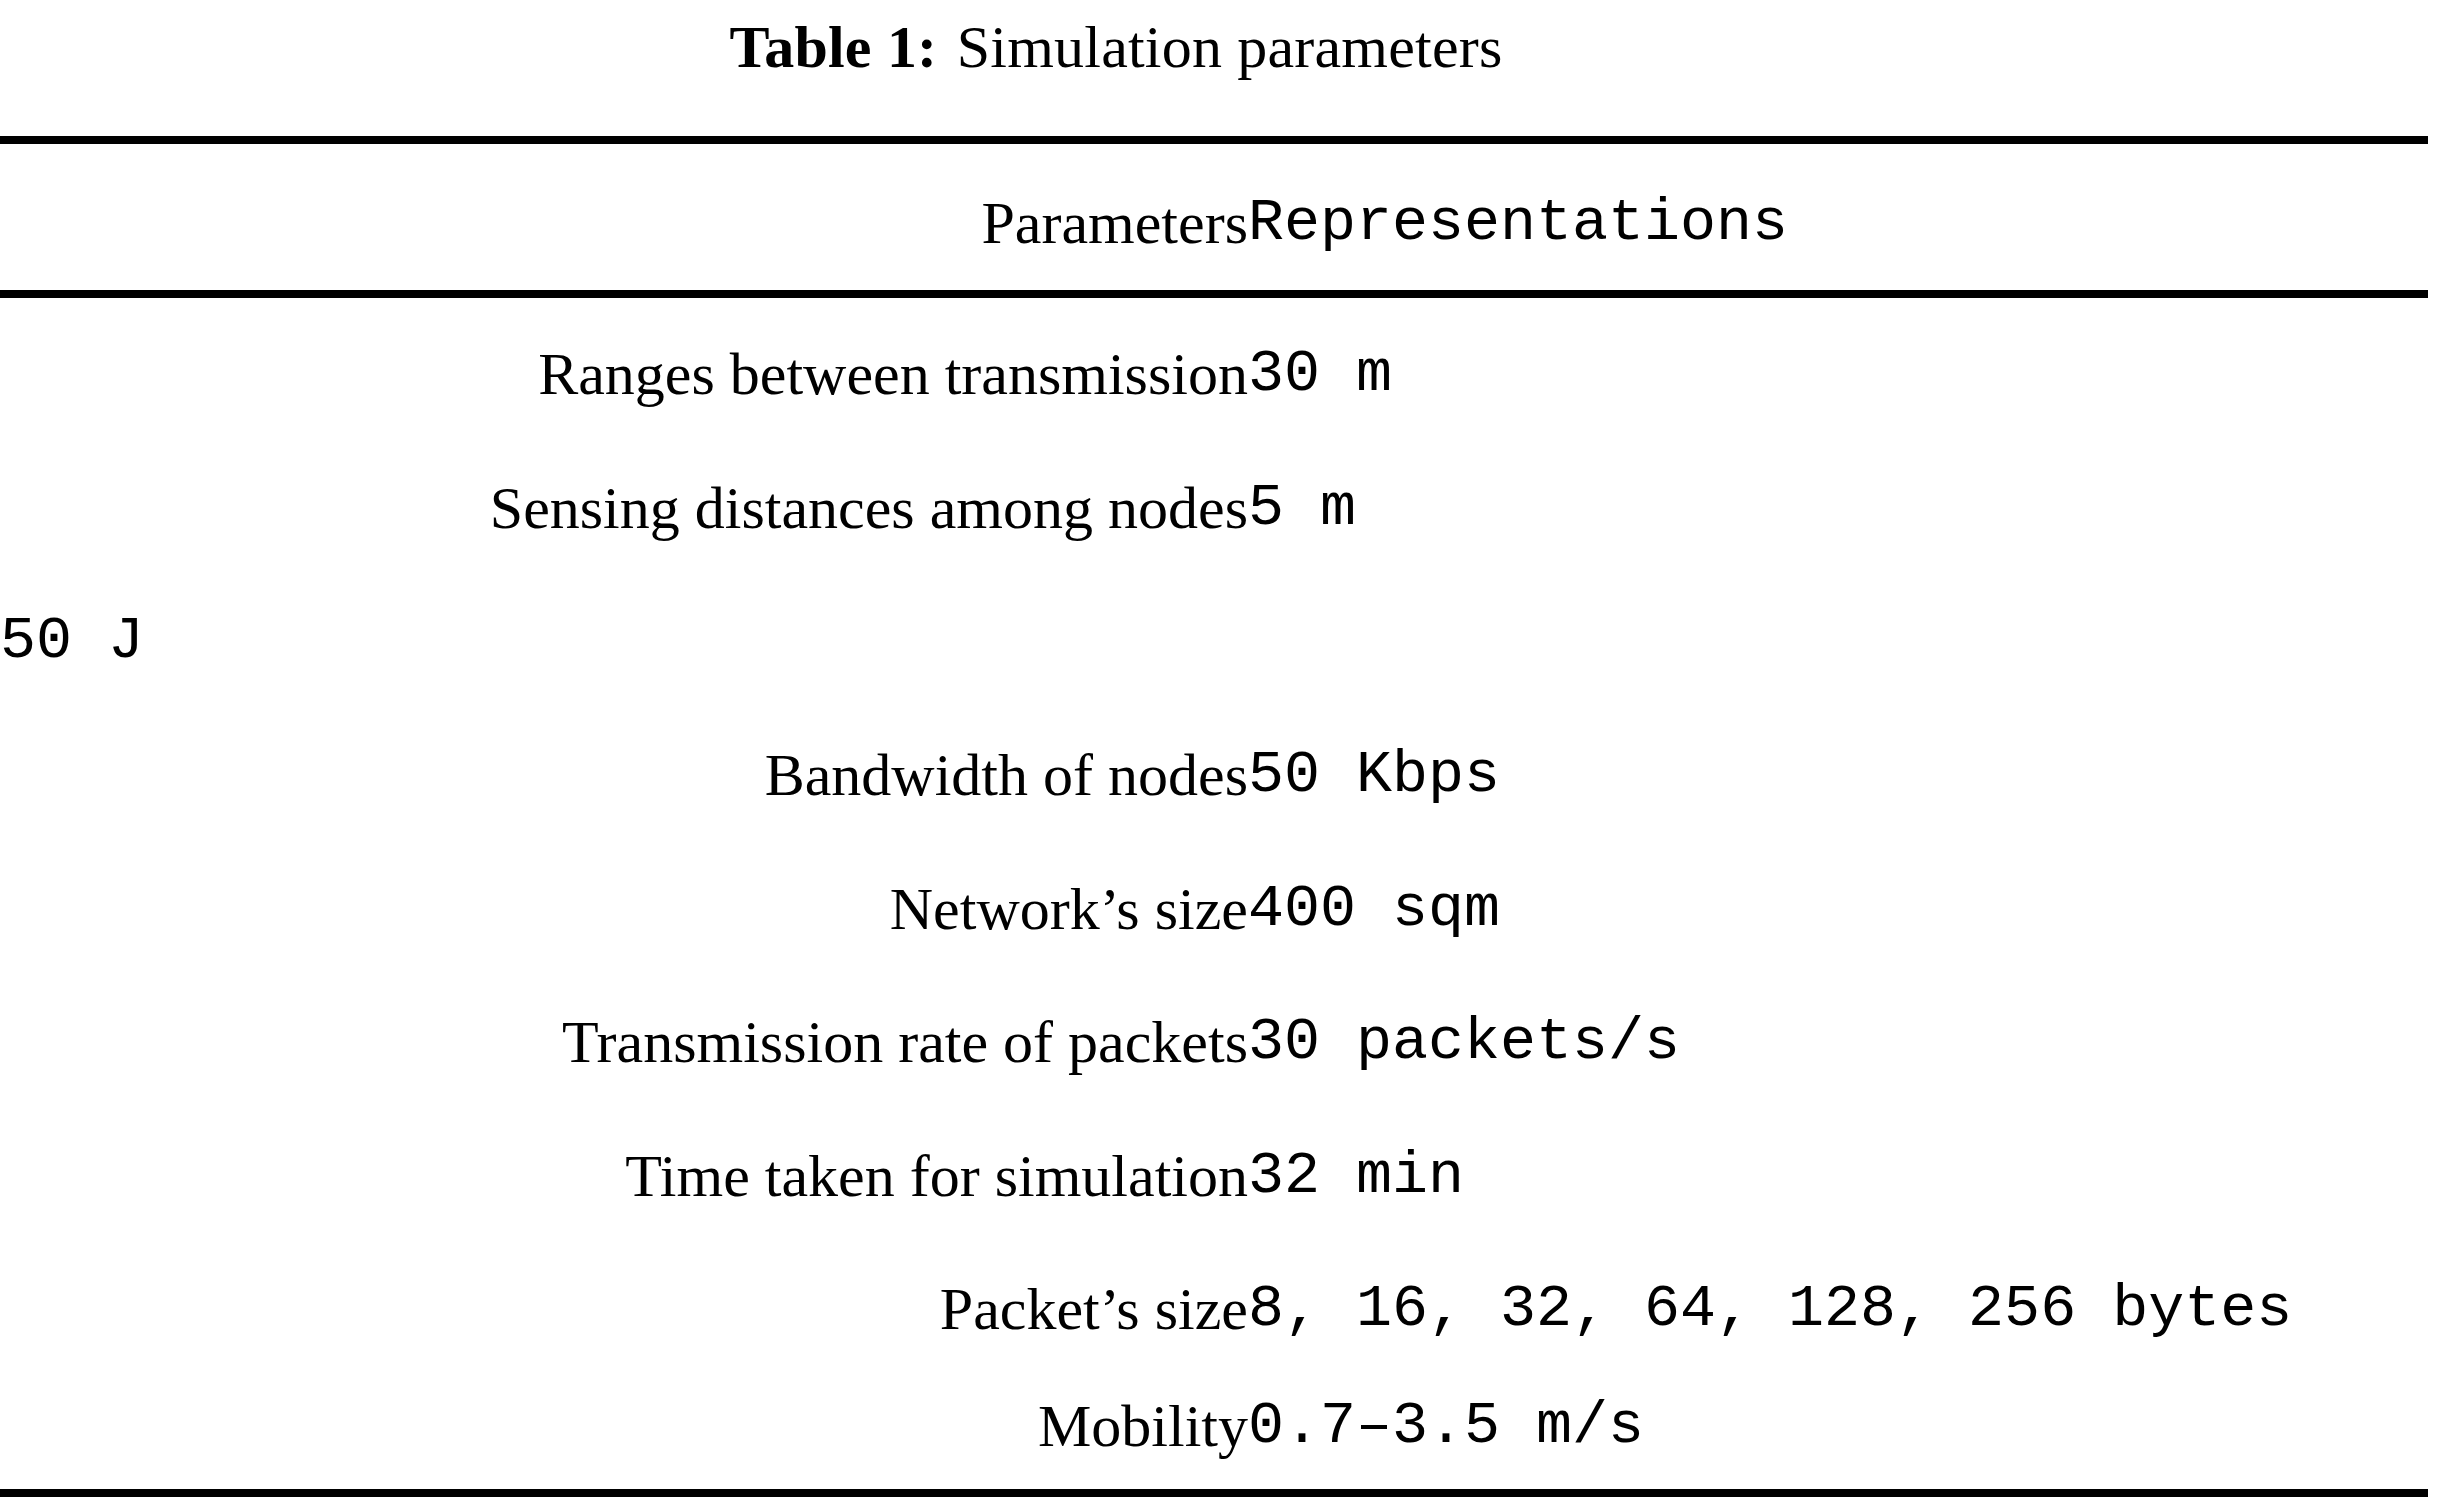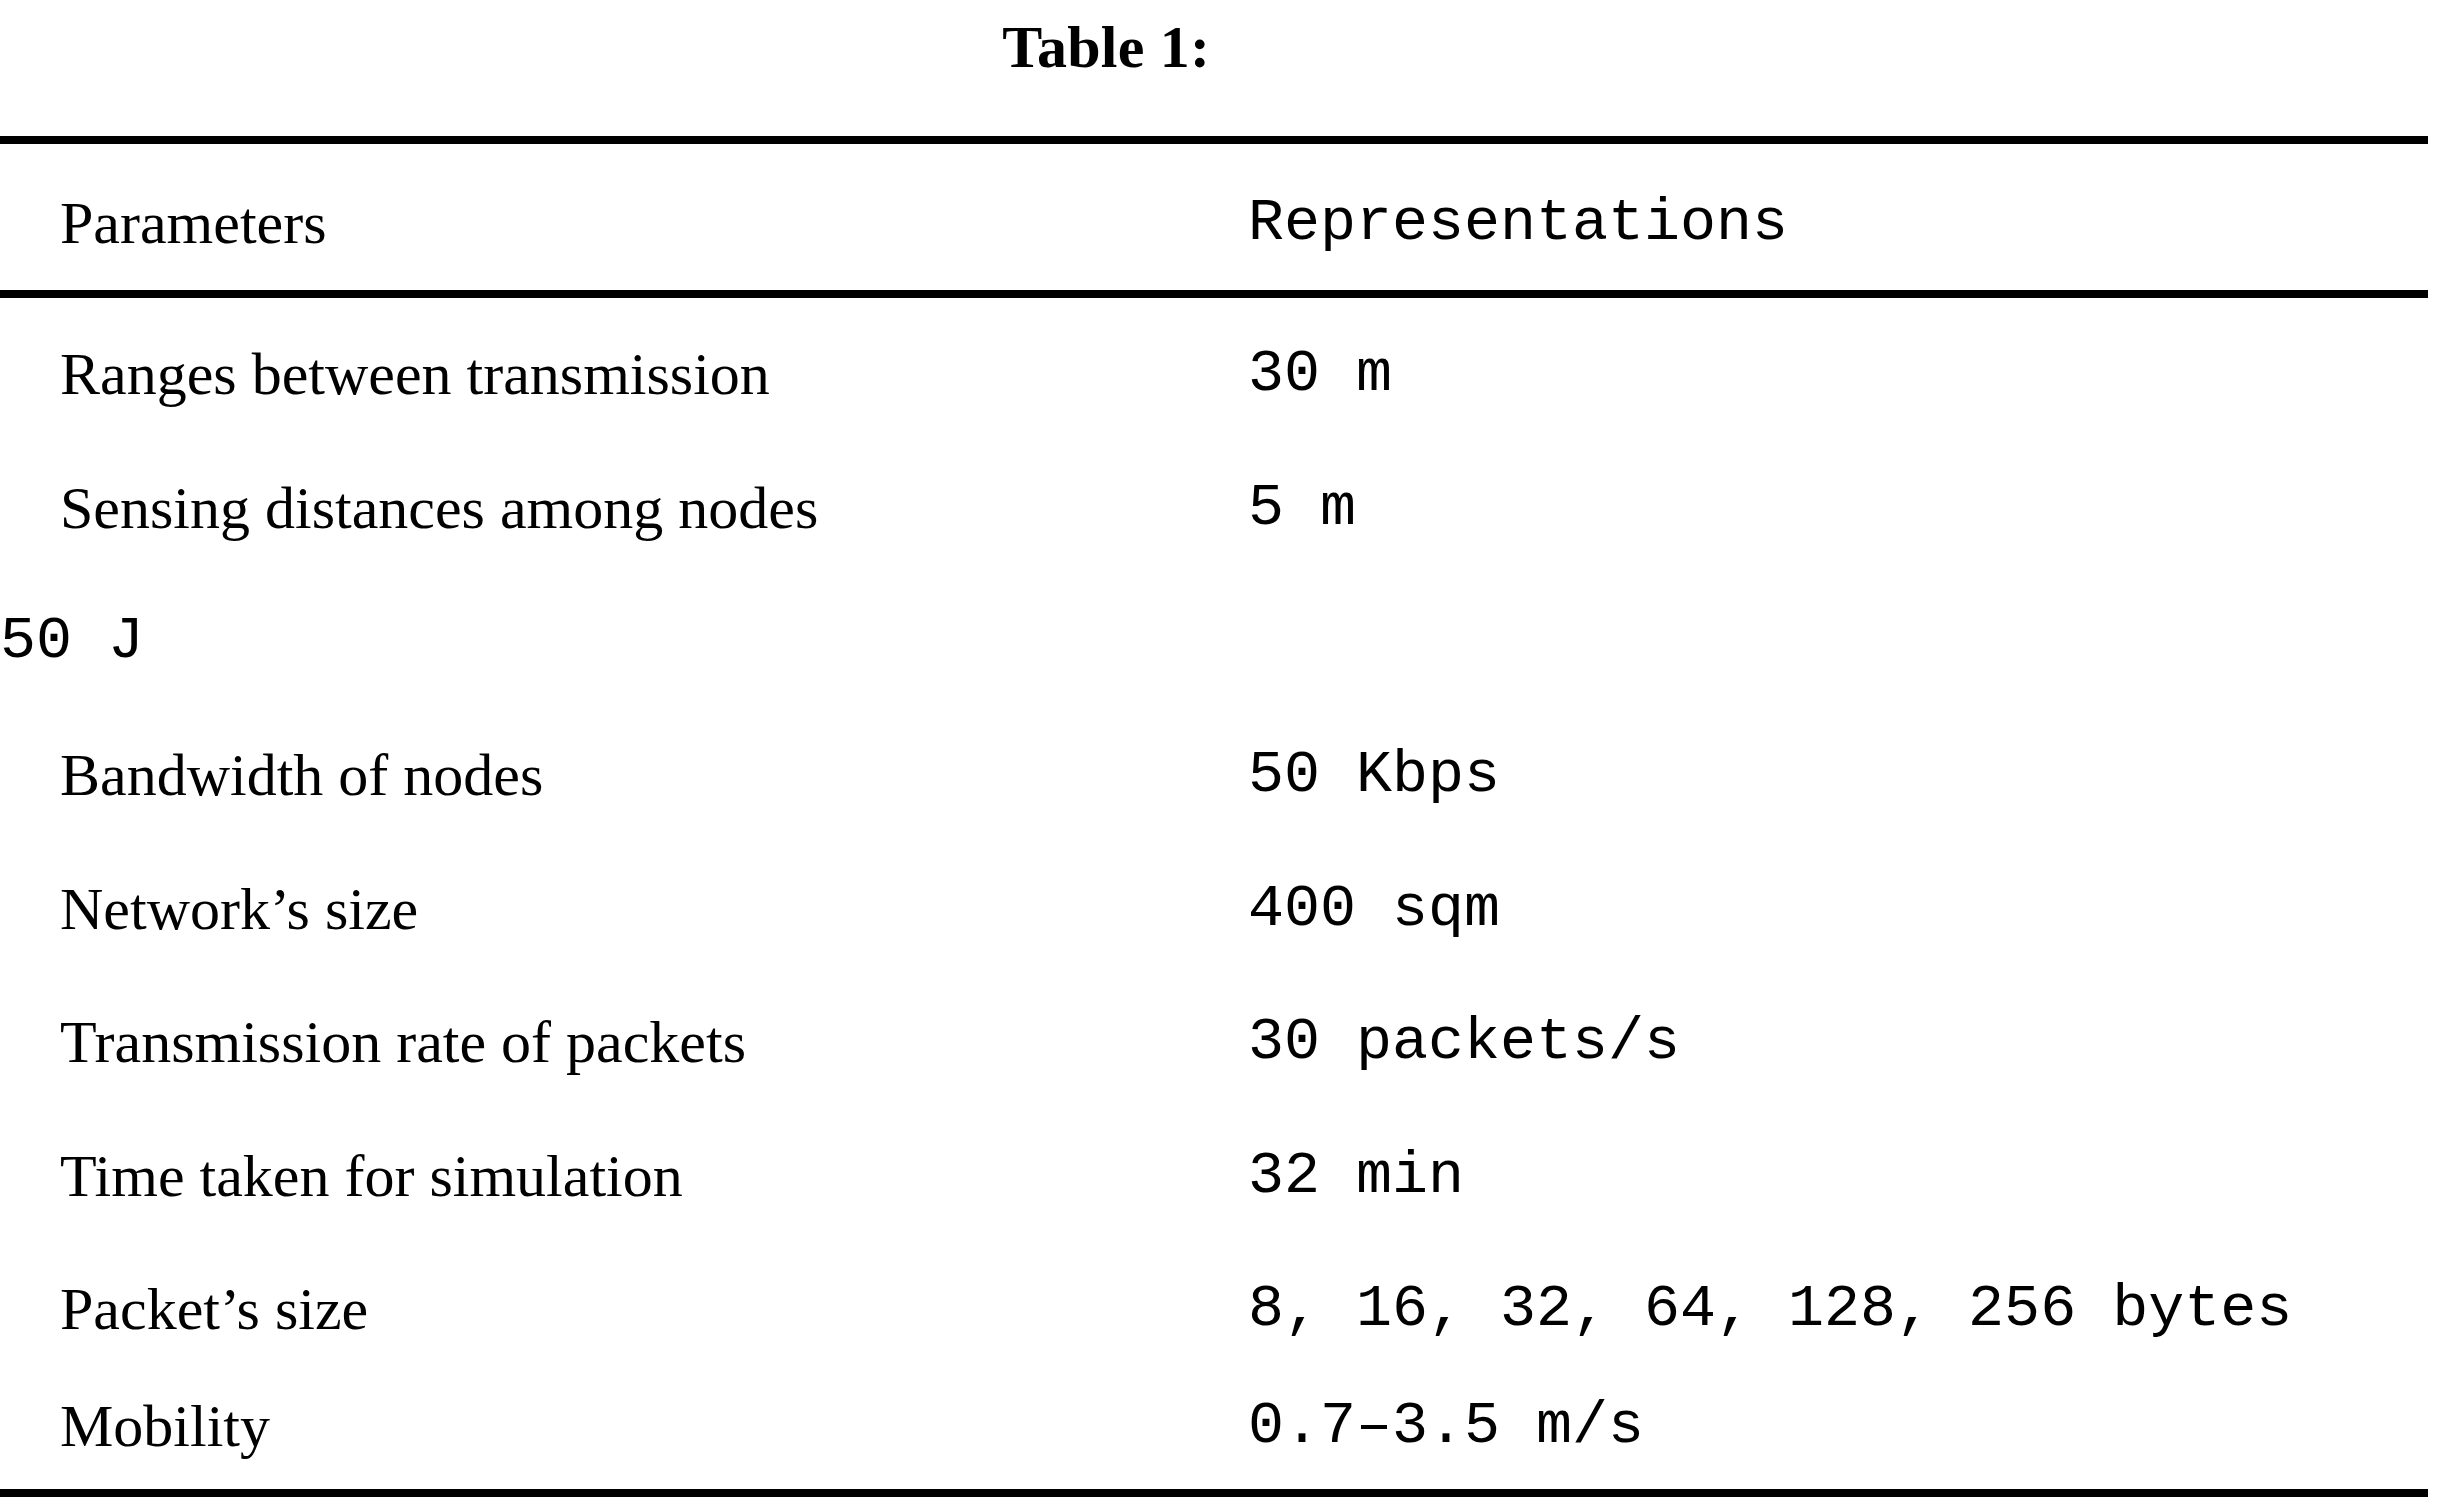--- a/index.html
+++ b/index.html
@@ -77,35 +77,37 @@
 
   .cell {
     font-size: 60px;
     line-height: 70px;
     white-space: nowrap;
   }
   .cell-param {
     width: 1248px;
     padding-left: 60px;
     box-sizing: border-box;
+    text-align: right;
   }
   .cell-value {
     width: 1180px;
     padding-left: 0px;
     box-sizing: border-box;
     font-family: Liberation Mono, monospace;
   }
 </style>
 </head>
 <body>
 
 <div id="page">
 
   <div class="caption">
     <span class="cap-label">Table 1:</span>
+    <span class="cap-text">Simulation parameters</span>
   </div>
 
   <div class="rule rule-top"></div>
   <div class="rule rule-mid"></div>
   <div class="rule rule-bottom"></div>
 
   <div class="table-wrap">
 
     <div class="row header-row">
       <div class="cell cell-param">Parameters</div>

